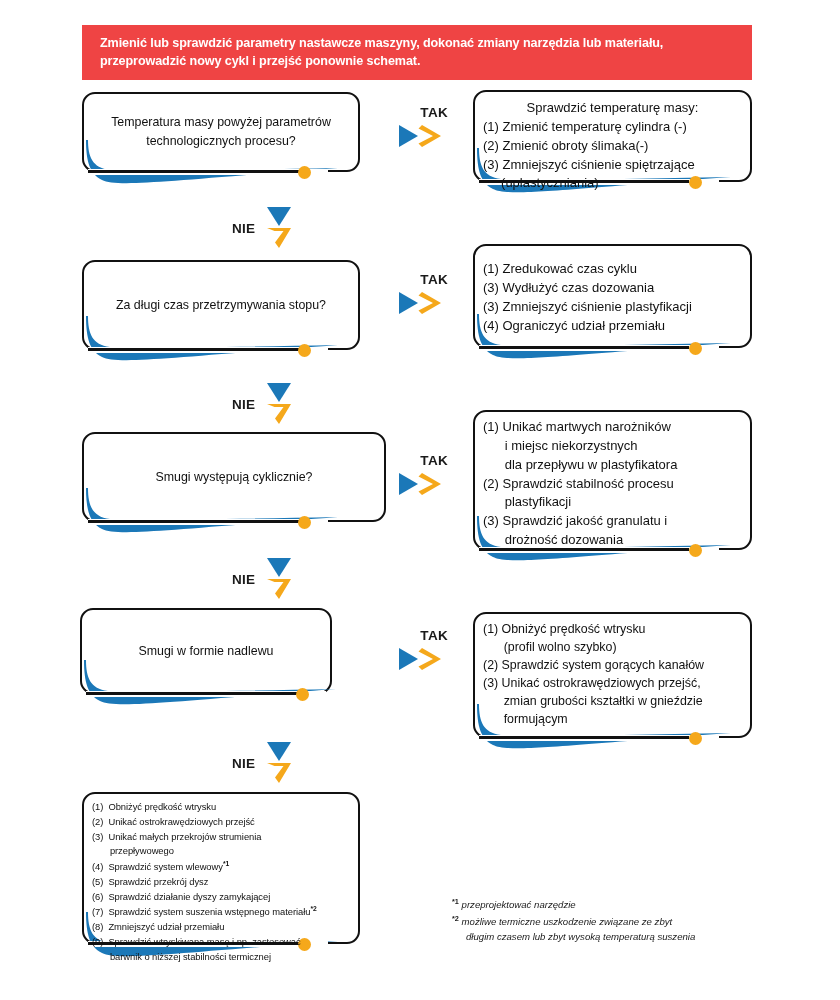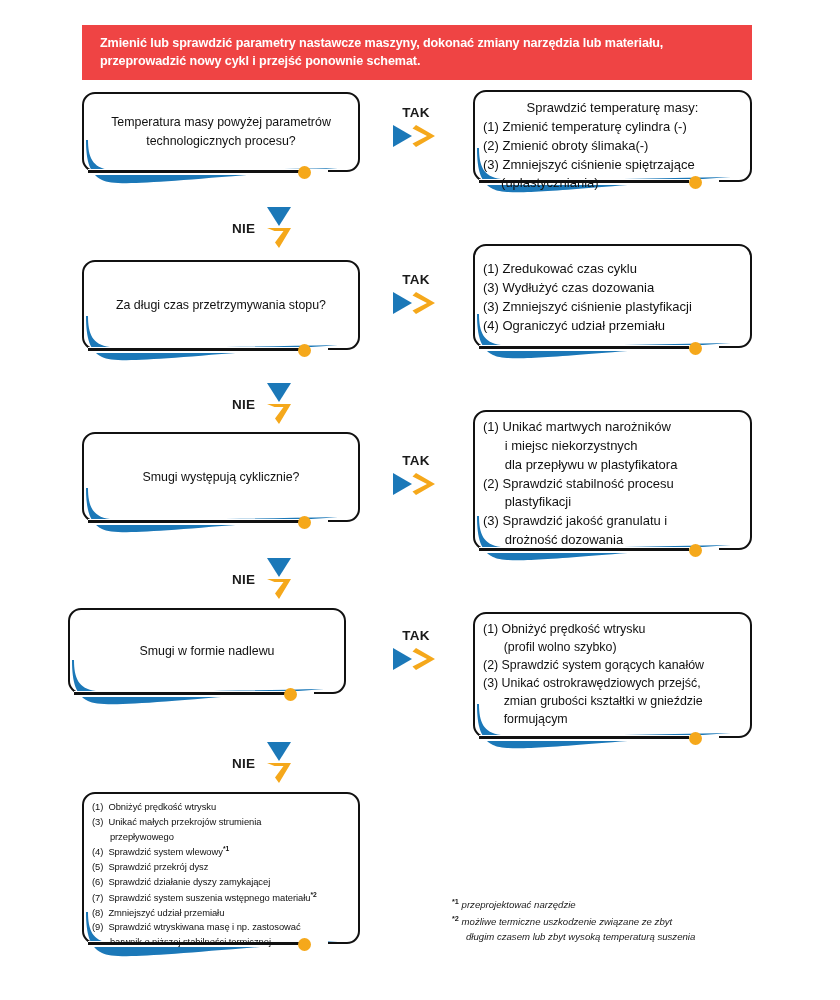--- a/index.html
+++ b/index.html
@@ -105,21 +105,21 @@
     font-size: 9.4px;
     line-height: 1.57;
     letter-spacing: -0.05px;
   }
   sup { font-size: 0.72em; vertical-align: super; font-weight: bold; }
 
   
   .tak {
     position: absolute;
     width: 64px;
-    text-align: center;
+    text-align: right;
     z-index: 9;
   }
   .tak .lbl {
     font-size: 13.5px;
     font-weight: bold;
     color: #1a1a1a;
     letter-spacing: 0.3px;
     margin-bottom: 3px;
   }
 
@@ -245,21 +245,21 @@
 </div>
 
 <div class="nie" style="left:232px; top:381px;">
   <div class="lbl">NIE</div>
   <svg width="30" height="46" viewBox="0 0 30 46">
     <path d="M3,2 L27,2 L15,21 Z" fill="#1b78b8"></path>
     <path d="M3,23 L27,23 L15,43 L11,37.5 L19.5,26 L10.5,26 Z" fill="#f5a81b"></path>
   </svg>
 </div>
 
-<div class="bubble q" style="left:82px; top:432px; width:278px; height:90px;border-radius:16px;">
+<div class="bubble q" style="left:82px; top:432px; width:304px; height:90px;border-radius:16px;">
   <div class="frame"></div>
   <svg class="tail" style="left:-2px; top:56px; width:260px; height:50px;" viewBox="0 0 260 50" preserveAspectRatio="none">
     <path d="M6,0 C6,23 10,35 22,41 C38,49 96,41 258,29 C150,31 60,33 30,31 C12,29 8,17 8,0 Z" fill="#1b78b8"></path>
   </svg>
   <div class="notch" style="left:6px; bottom:-3px; width:240px;"></div>
   <div class="lip" style="left:6px; bottom:-1px; width:212px;"></div>
   <div class="dot" style="left:216px; bottom:-7px;"></div>
   <div class="content">
     <span class="ln">Smugi występują cyklicznie?</span>
   </div>
@@ -293,21 +293,21 @@
 </div>
 
 <div class="nie" style="left:232px; top:556px;">
   <div class="lbl">NIE</div>
   <svg width="30" height="46" viewBox="0 0 30 46">
     <path d="M3,2 L27,2 L15,21 Z" fill="#1b78b8"></path>
     <path d="M3,23 L27,23 L15,43 L11,37.5 L19.5,26 L10.5,26 Z" fill="#f5a81b"></path>
   </svg>
 </div>
 
-<div class="bubble q" style="left:68px; top:608px; width:278px; height:86px;text-decoration:underline;">
+<div class="bubble q" style="left:80px; top:608px; width:252px; height:86px;text-decoration:underline;">
   <div class="frame"></div>
   <svg class="tail" style="left:-2px; top:52px; width:260px; height:50px;" viewBox="0 0 260 50" preserveAspectRatio="none">
     <path d="M6,0 C6,23 10,35 22,41 C38,49 96,41 258,29 C150,31 60,33 30,31 C12,29 8,17 8,0 Z" fill="#1b78b8"></path>
   </svg>
   <div class="notch" style="left:6px; bottom:-3px; width:240px;"></div>
   <div class="lip" style="left:6px; bottom:-1px; width:212px;"></div>
   <div class="dot" style="left:216px; bottom:-7px;"></div>
   <div class="content">
     <span class="ln">Smugi w formie nadlewu</span>
   </div>
@@ -350,20 +350,21 @@
 <div class="bubble list" style="left:82px; top:792px; width:278px; height:152px;">
   <div class="frame"></div>
   <svg class="tail" style="left:-2px; top:120px; width:260px; height:50px;" viewBox="0 0 260 50" preserveAspectRatio="none">
     <path d="M6,0 C6,23 10,35 22,41 C38,49 96,41 258,29 C150,31 60,33 30,31 C12,29 8,17 8,0 Z" fill="#1b78b8"></path>
   </svg>
   <div class="notch" style="left:6px; bottom:-3px; width:240px;"></div>
   <div class="lip" style="left:6px; bottom:-1px; width:212px;"></div>
   <div class="dot" style="left:216px; bottom:-7px;"></div>
   <div class="content">
     <span class="ln">(1)  Obniżyć prędkość wtrysku</span>
+    <span class="ln">(2)  Unikać ostrokrawędziowych przejść</span>
     <span class="ln">(3)  Unikać małych przekrojów strumienia</span>
     <span class="ln">       przepływowego</span>
     <span class="ln"><span>(4)  Sprawdzić system wlewowy</span><sup>*1</sup></span>
     <span class="ln">(5)  Sprawdzić przekrój dysz</span>
     <span class="ln">(6)  Sprawdzić działanie dyszy zamykającej</span>
     <span class="ln"><span>(7)  Sprawdzić system suszenia wstępnego materiału</span><sup>*2</sup></span>
     <span class="ln">(8)  Zmniejszyć udział przemiału</span>
     <span class="ln">(9)  Sprawdzić wtryskiwana masę i np. zastosować</span>
     <span class="ln">       barwnik o niższej stabilności termicznej</span>
   </div>

